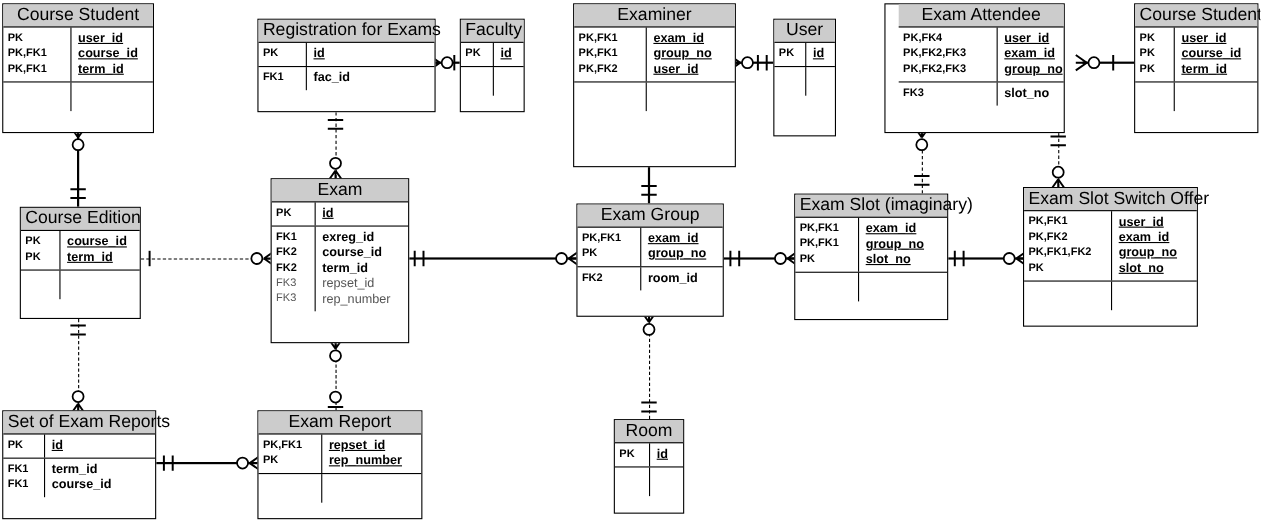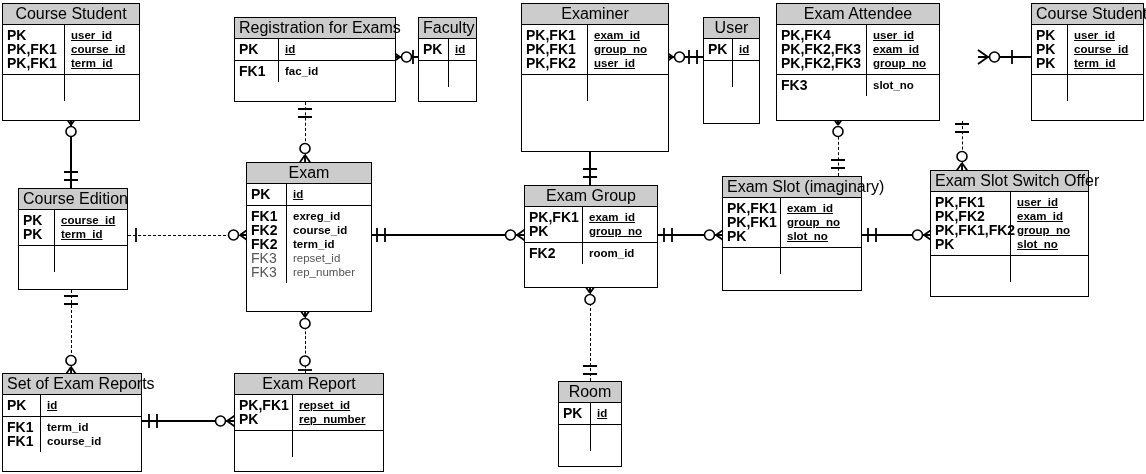--- a/index.html
+++ b/index.html
@@ -33,21 +33,21 @@
   .ent-body{display:block;}
   .attr-sec{
     display:flex;
     box-sizing:border-box;
   }
   .attr-sec + .attr-sec{border-top:1.5px solid #000;}
   .col-key{
     box-sizing:border-box;
     border-right:1.5px solid #000;
     padding:3px 4px 4px 4px;
-    font-size:14px;
+    font-size:10px;
     font-weight:bold;
     line-height:14px;
     white-space:nowrap;
   }
   .col-name{
     box-sizing:border-box;
     padding:3px 5px 4px 6px;
     font-size:11.5px;
     font-weight:bold;
     line-height:14px;
@@ -363,21 +363,21 @@
             <div class="col-name">
               <div><u>id</u></div>
             </div>
           </div>
           <div class="attr-sec empty-sec">
             <div class="col-key" style="width: 29px; flex: 0 0 29px;">&nbsp;</div>
             <div class="col-name">&nbsp;</div>
           </div>
         </div>
       </div>
-      <div class="entity" style="left: 776px; top: 3px; width: 164px; height: 118px;">
+      <div class="entity" style="left: 804px; top: 3px; width: 164px; height: 118px; padding-left: 12px;">
         <div class="ent-title">Exam Attendee</div>
         <div class="ent-body">
           <div class="attr-sec">
             <div class="col-key" style="width: 90px; flex: 0 0 90px;">
               <div>PK,FK4</div>
               <div>PK,FK2,FK3</div>
               <div>PK,FK2,FK3</div>
             </div>
             <div class="col-name">
               <div><u>user_id</u></div>

